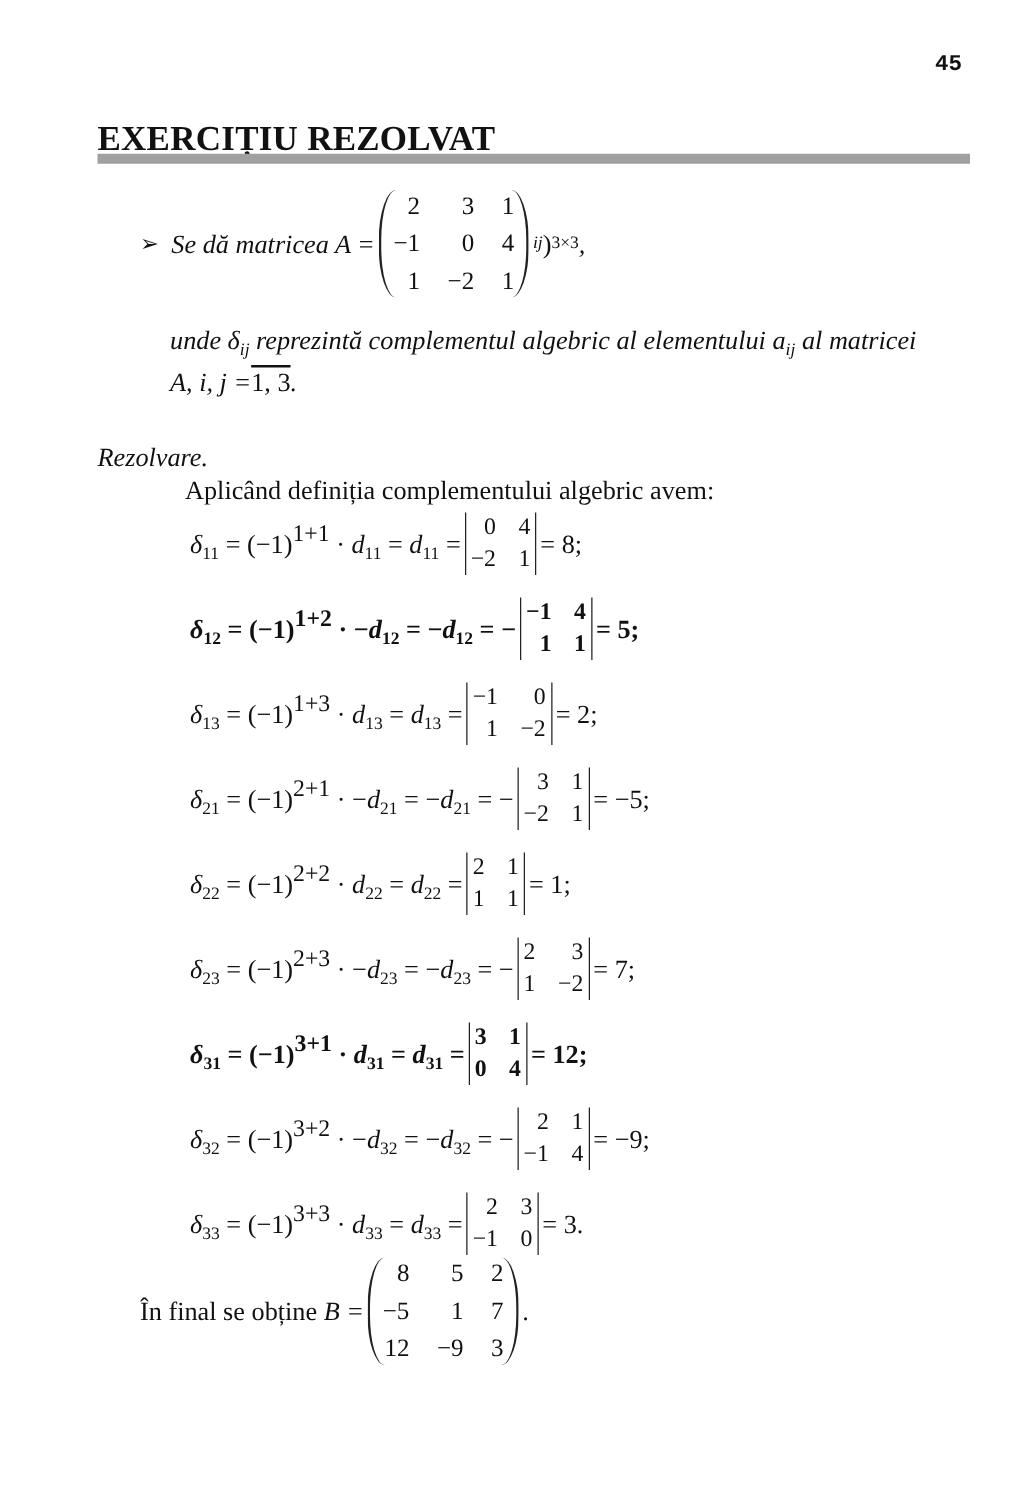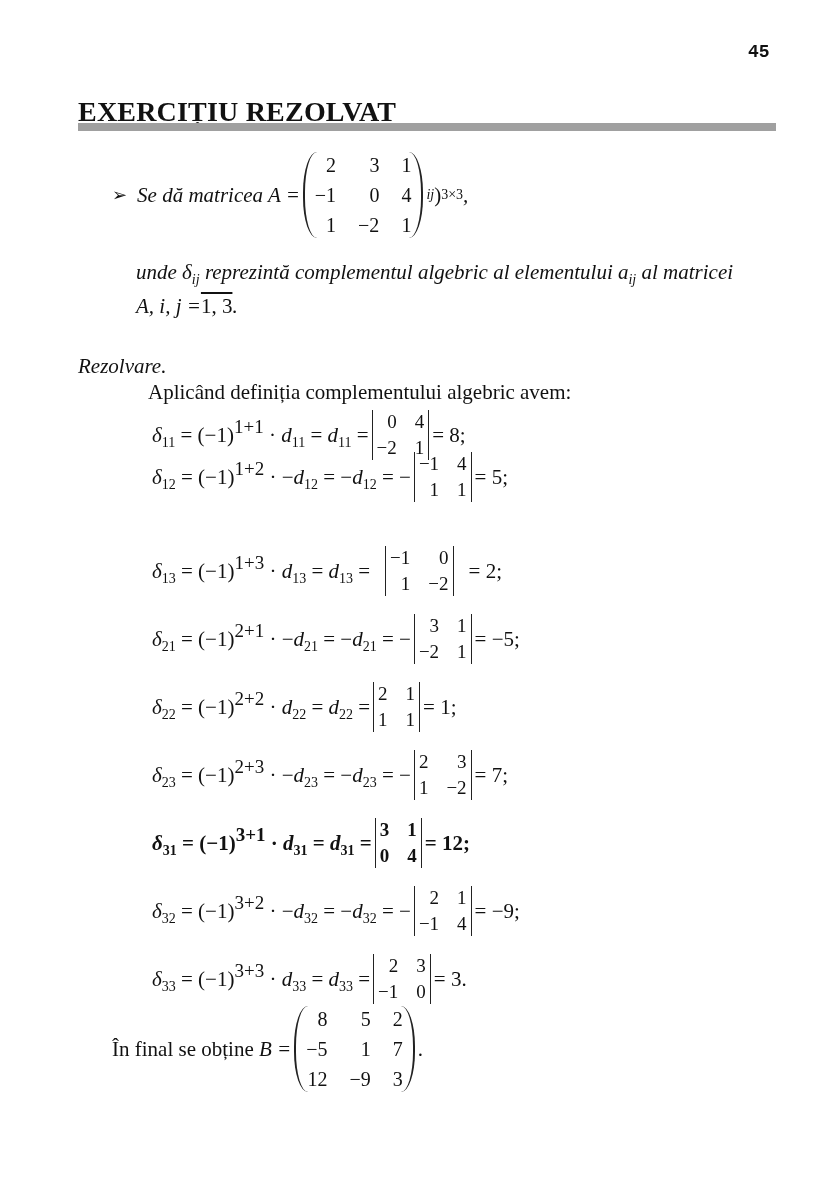--- a/index.html
+++ b/index.html
@@ -66,31 +66,31 @@
     <div class="row eqline" style="top: 410px;">
       <span><i>δ</i><sub>11</sub> = (−1)<sup>1+1</sup> · <i>d</i><sub>11</sub> = <i>d</i><sub>11</sub> = </span>
       <span class="det">
         <span>0</span>
         <span>4</span>
         <span>−2</span>
         <span>1</span>
       </span>
       <span>= 8;</span>
     </div>
-    <div class="row eqline" style="top: 452px;">
+    <div class="row eqline" style="top: 478px; font-weight: bold;">
       <span><i>δ</i><sub>12</sub> = (−1)<sup>1+2</sup> · −<i>d</i><sub>12</sub> = −<i>d</i><sub>12</sub> = −</span>
       <span class="det">
         <span>−1</span>
         <span>4</span>
         <span>1</span>
         <span>1</span>
       </span>
       <span>= 5;</span>
     </div>
-    <div class="row eqline" style="top: 546px; gap: 12px;">
+    <div class="row eqline" style="top: 546px;">
       <span><i>δ</i><sub>13</sub> = (−1)<sup>1+3</sup> · <i>d</i><sub>13</sub> = <i>d</i><sub>13</sub> = </span>
       <span class="det">
         <span>−1</span>
         <span>0</span>
         <span>1</span>
         <span>−2</span>
       </span>
       <span>= 2;</span>
     </div>
     <div class="row eqline" style="top: 614px;">

